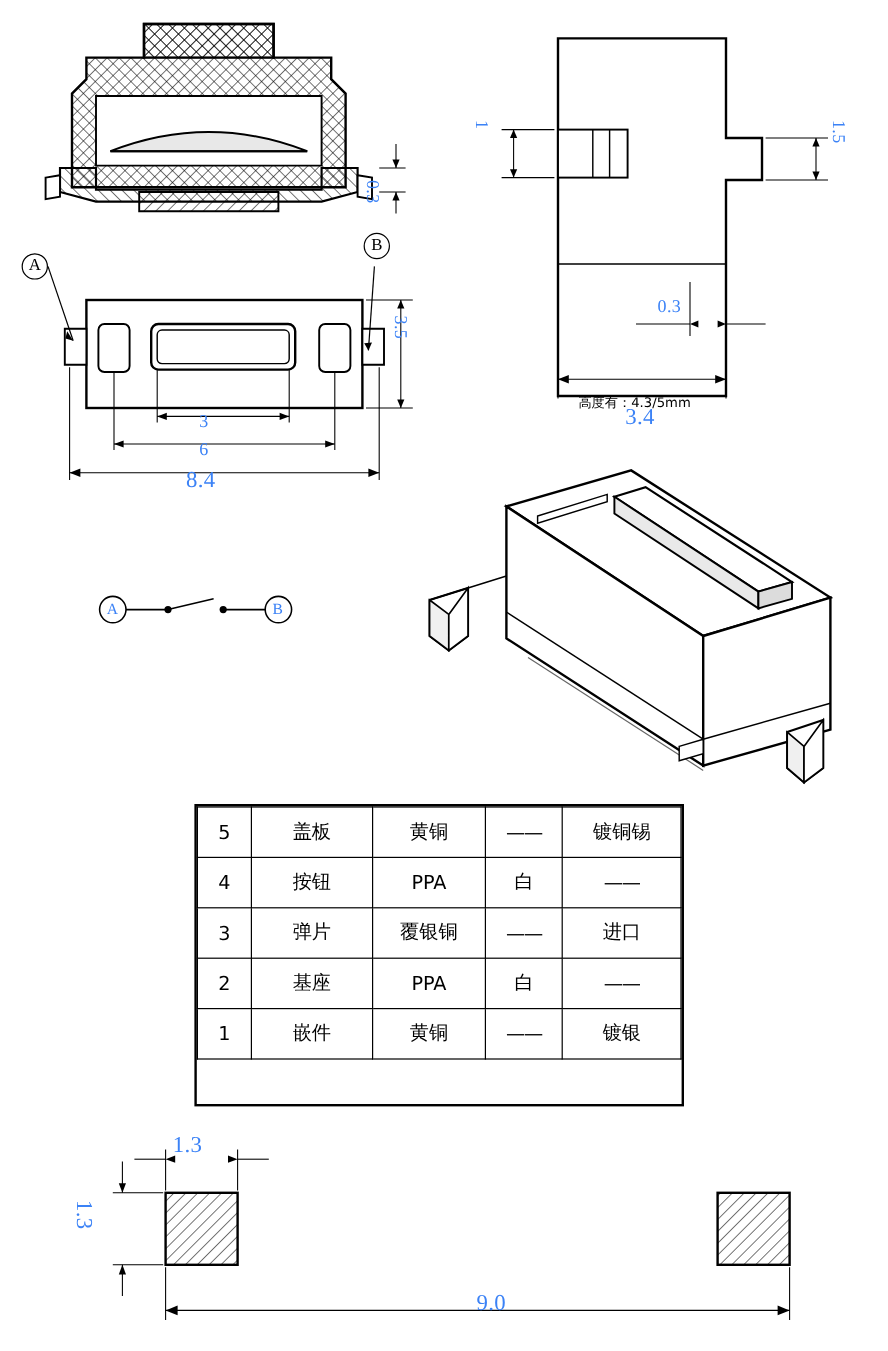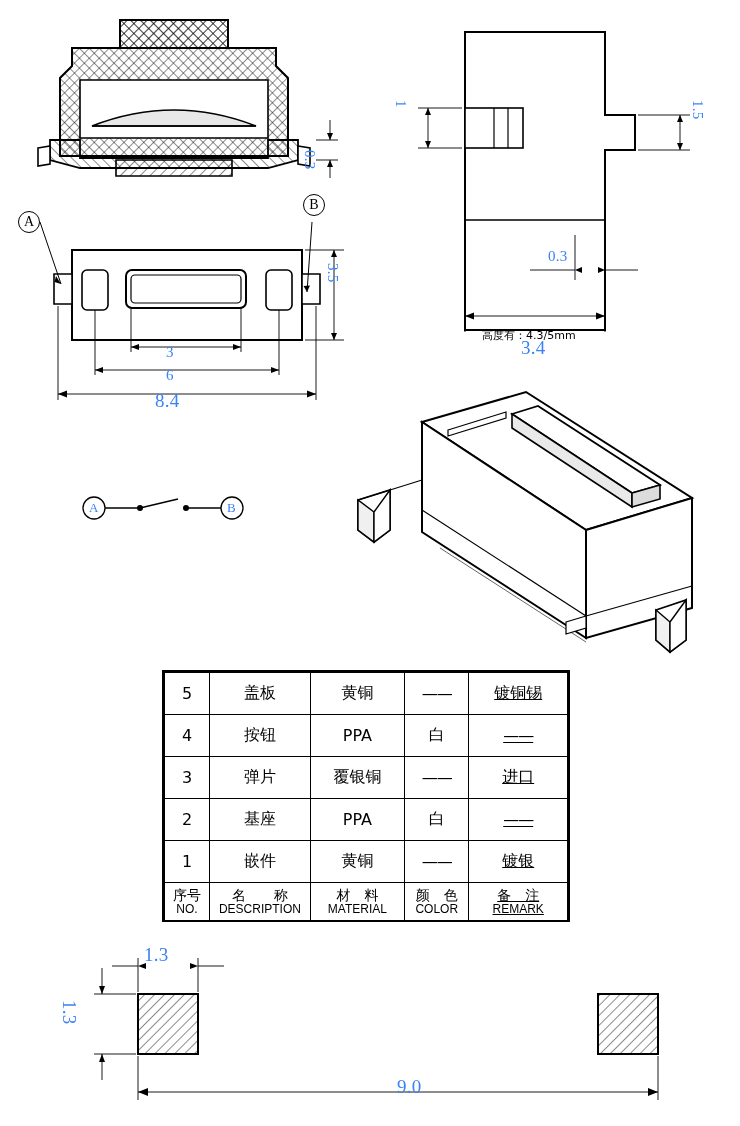--- a/index.html
+++ b/index.html
@@ -59,21 +59,21 @@
     text-align: center;
     vertical-align: middle;
     font-family: "DejaVu Sans", sans-serif;
     font-size: 16px;
     padding: 0 2px;
   }
   .parts-table td.c0 { width: 42px; }
   .parts-table td.c1 { width: 94px; }
   .parts-table td.c2 { width: 88px; margin-left: 20px; }
   .parts-table td.c3 { width: 60px; }
-  .parts-table td.c4 { width: 92px; text-decoration: underline; }
+  .parts-table td.c4 { width: 92px; }
   .parts-table tr.header td {
     height: 38px;
     padding: 1px 2px;
     line-height: 1.05;
   }
   .hdr-cn { font-family: "DejaVu Sans", sans-serif; font-size: 14px; display: block; }
   .hdr-en { font-family: "Liberation Sans", sans-serif; font-size: 12px; display: block; }
   .dashcell { font-family: "Liberation Serif", serif; font-size: 18px; letter-spacing: -1px;}
   .tbl-outline {
     position: absolute; left: 162px; top: 670px;
@@ -312,42 +312,20 @@
         <td class="c3">白</td>
         <td class="c4 dashcell">——</td>
       </tr>
       <tr>
         <td class="c0">1</td>
         <td class="c1">嵌件</td>
         <td class="c2">黄铜</td>
         <td class="c3 dashcell">——</td>
         <td class="c4">镀银</td>
       </tr>
-      <tr class="header">
-        <td class="c0">
-          <span class="hdr-cn">序号</span>
-          <span class="hdr-en">NO.</span>
-        </td>
-        <td class="c1">
-          <span class="hdr-cn">名　　称</span>
-          <span class="hdr-en">DESCRIPTION</span>
-        </td>
-        <td class="c2">
-          <span class="hdr-cn">材　料</span>
-          <span class="hdr-en">MATERIAL</span>
-        </td>
-        <td class="c3">
-          <span class="hdr-cn">颜　色</span>
-          <span class="hdr-en">COLOR</span>
-        </td>
-        <td class="c4">
-          <span class="hdr-cn">备　注</span>
-          <span class="hdr-en">REMARK</span>
-        </td>
-      </tr>
     </tbody>
   </table>
   <div class="tbl-outline"></div>
 
   <svg class="abs" style="left:60px; top:940px;" width="630" height="175" viewBox="0 0 630 175">
     <defs>
       <pattern id="hatchF" width="7" height="7" patternTransform="rotate(45)" patternUnits="userSpaceOnUse">
         <line x1="0" y1="0" x2="0" y2="7" stroke="#000" stroke-width="0.9"></line>
       </pattern>
     </defs>

